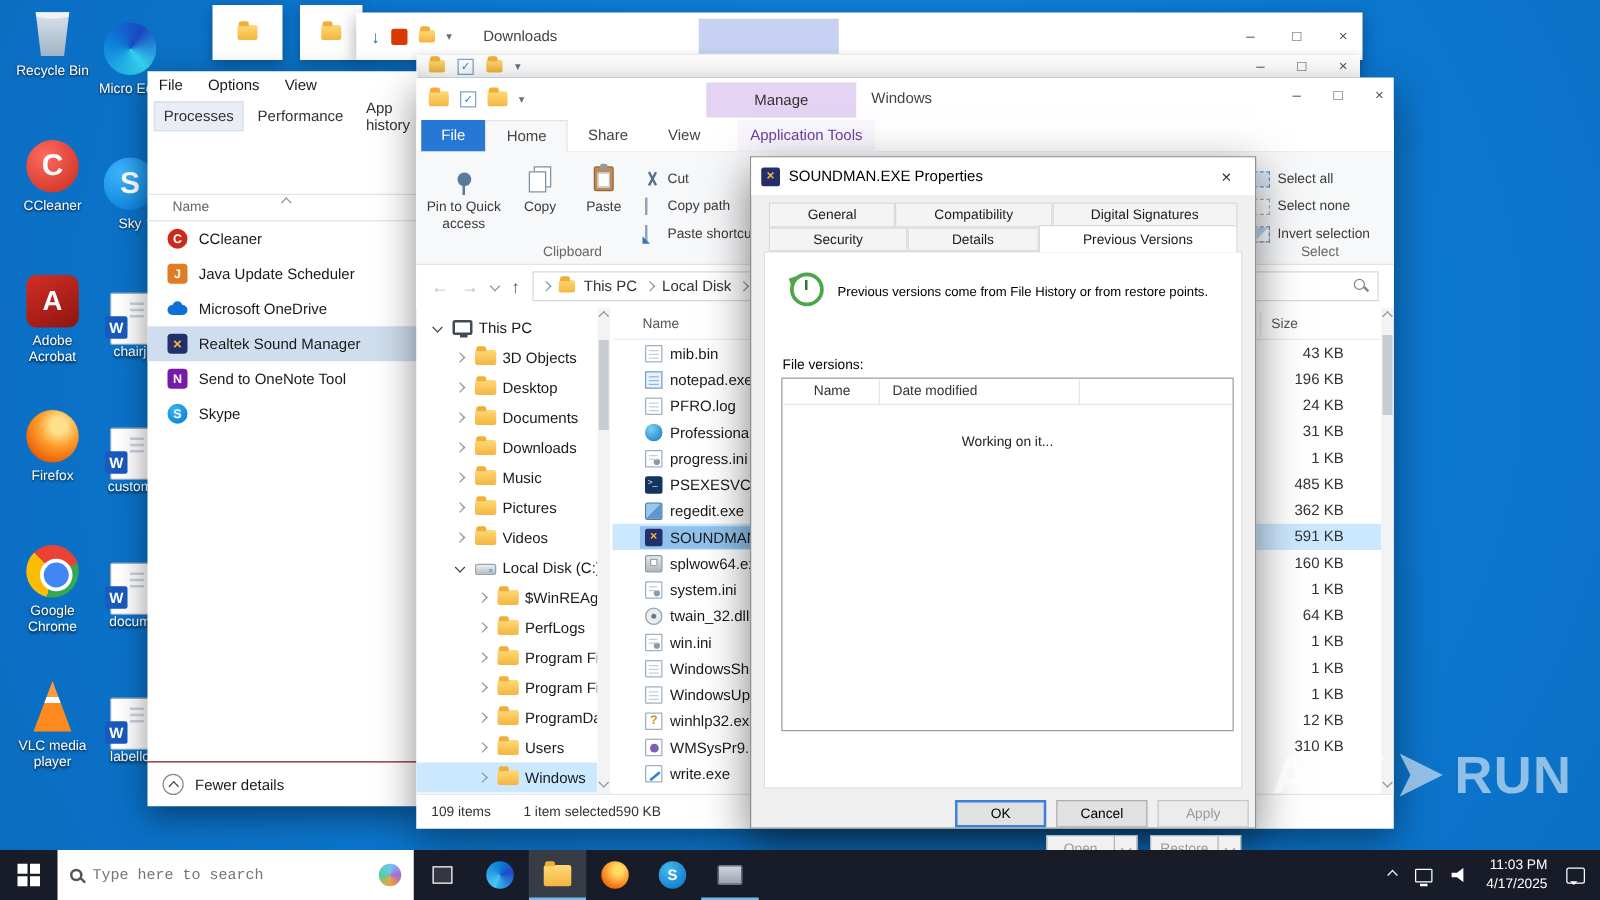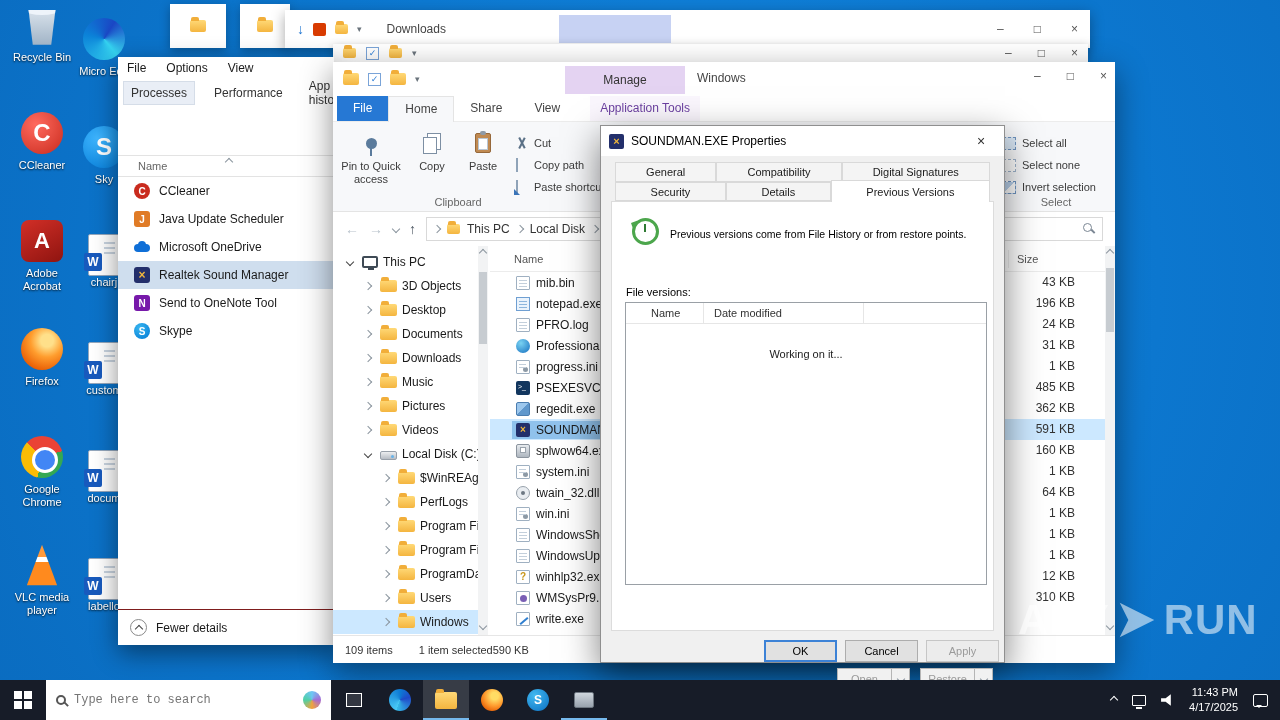--- a/index.html
+++ b/index.html
@@ -62,21 +62,21 @@
 
 #winB{position:absolute;left:333px;top:44px;width:755px;height:18px;background:#fff;box-shadow:0 2px 8px rgba(0,0,0,.25);display:flex;align-items:center;padding:0 10px;gap:10px;overflow:hidden;z-index:3}
 #winB .caption{gap:26px}
 
 
 #tm{position:absolute;left:118px;top:57px;width:216px;height:588px;background:#fff;box-shadow:0 8px 24px rgba(0,0,0,.45);z-index:4}
 .tm-title{height:30px;display:flex;align-items:center;padding:0 9px;gap:7px;color:#555}
 .tm-appico{width:15px;height:11px;border:2px solid #58a6dc;border-radius:2px;position:relative;flex:none}
 .tm-appico::after{content:"";position:absolute;left:3px;bottom:-4px;width:5px;height:2px;background:#58a6dc}
 .tm-menu{height:22px;display:flex;gap:20px;padding:0 9px;align-items:center}
-.tm-tabs{height:28px;display:flex;gap:12px;padding:0 5px;align-items:center}
+.tm-tabs{height:28px;display:flex;gap:4px;padding:0 5px;align-items:center}
 .tm-tab{padding:4px 7px;color:#333}
 .tm-tab.sel{background:#e9eef6;border:1px solid #d5dde8}
 .tm-gap{height:48px}
 .tm-header{height:22px;border-top:1px solid #e3e3e3;border-bottom:1px solid #e3e3e3;color:#666;font-size:11px;display:flex;align-items:center;padding-left:20px;position:relative}
 .tm-sort{position:absolute;left:50%;top:3px}
 .tm-row{height:28px;display:flex;align-items:center;gap:9px;padding-left:16px}
 .tm-row.sel{background:#cfdeee}
 .tmi{width:16px;height:16px;border-radius:3px;display:flex;align-items:center;justify-content:center;flex:none;color:#fff;font-weight:bold;font-size:10px}
 .tmi-ccleaner{background:#c92b1e;border-radius:50%}.tmi-ccleaner::after{content:"C"}
 .tmi-java{background:#e07b26}.tmi-java::after{content:"J"}
@@ -823,20 +823,20 @@
         <span class="tb-skype">S</span>
       </div>
     <div class="tb-btn open">
         <span class="tb-gray"></span>
       </div>
     <div class="tb-tray">
       <span class="chv u white"></span>
       <span class="net-ico"></span>
       <span class="vol-ico"></span>
       <div class="tb-clock">
-        <div>11:43 PM</div>
+        <div>11:03 PM</div>
         <div>4/17/2025</div>
       </div>
       <span class="ac-ico"></span>
     </div>
   </div>
 
 </div>
 
 </body></html>

